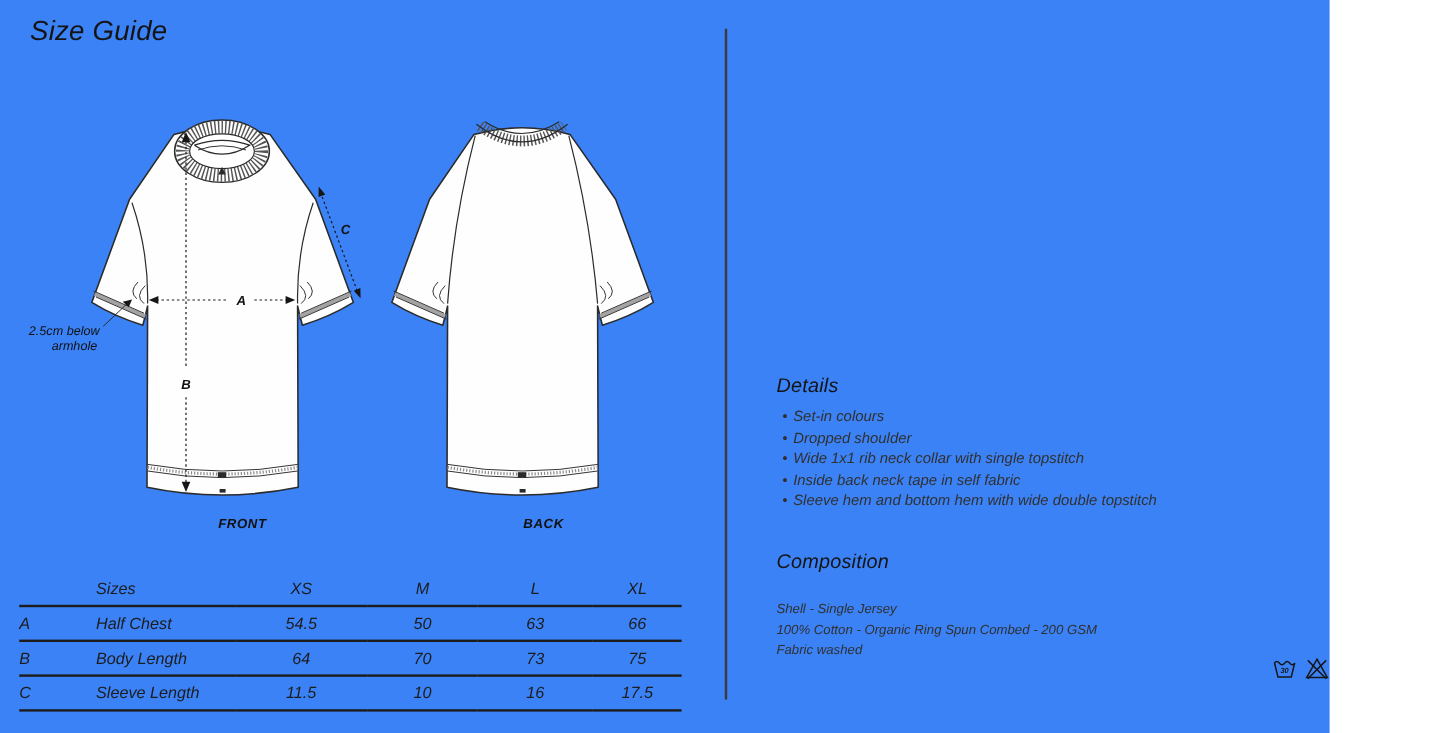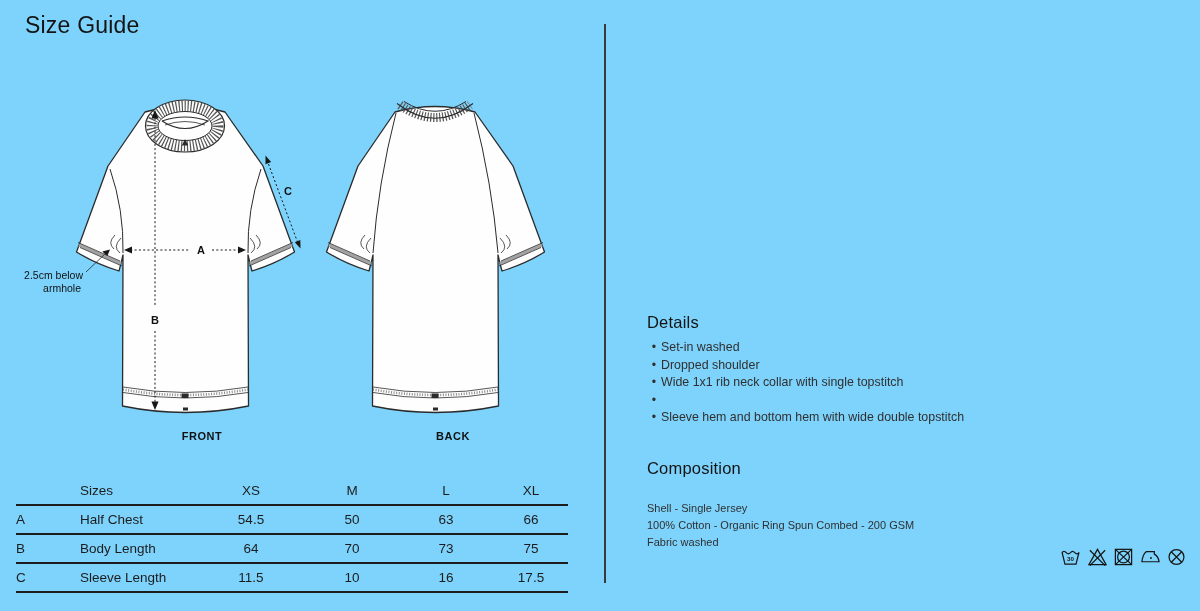--- a/index.html
+++ b/index.html
@@ -1,17 +1,17 @@
 <!DOCTYPE html>
 <html><head>
 <meta charset="utf-8">
 <style>
   html,body{margin:0;padding:0;background:#fff;}
-  .page{position:relative;width:1200px;height:611px;background:#7dd3fc;overflow:hidden;
-        font-family:"Liberation Sans",sans-serif;color:#222;}
+  .page{position:relative;width:1108px;height:611px;background:#3b82f6;overflow:hidden;
+        font-family:"Liberation Sans",sans-serif;color:#222;font-style:italic;}
   .page-title{position:absolute;left:25px;top:12px;font-size:23px;font-weight:500;color:#141414;letter-spacing:.2px;}
   .divider{position:absolute;left:604px;top:24px;width:1.5px;height:559px;background:#3a3a3a;}
 
   
   .diagram{position:absolute;left:20px;top:88px;}
   .diagram text{font-family:"Liberation Sans",sans-serif;}
   .shirt-outline{fill:#fffefe;stroke:#2b2b2b;stroke-width:1.3;stroke-linejoin:round;}
   .seam{fill:none;stroke:#2b2b2b;stroke-width:1;}
   .thin{fill:none;stroke:#2b2b2b;stroke-width:.8;}
   .grayband{fill:none;stroke:#a3a3a3;stroke-width:3.2;}
@@ -192,32 +192,33 @@
     </tbody>
   </table>
 
   <div class="divider"></div>
 
   <div class="section sec-details">
     <div class="sec-heading">Details</div>
     <ul class="bullet-list">
       <li>
           <span class="bullet"></span>
-          <span>Set-in washed</span>
+          <span>Set-in colours</span>
         </li>
       <li>
           <span class="bullet"></span>
           <span>Dropped shoulder</span>
         </li>
       <li>
           <span class="bullet"></span>
           <span>Wide 1x1 rib neck collar with single topstitch</span>
         </li>
       <li>
           <span class="bullet"></span>
+          <span>Inside back neck tape in self fabric</span>
         </li>
       <li>
           <span class="bullet"></span>
           <span>Sleeve hem and bottom hem with wide double topstitch</span>
         </li>
     </ul>
   </div>
 
   <div class="section sec-comp">
     <div class="sec-heading">Composition</div>

